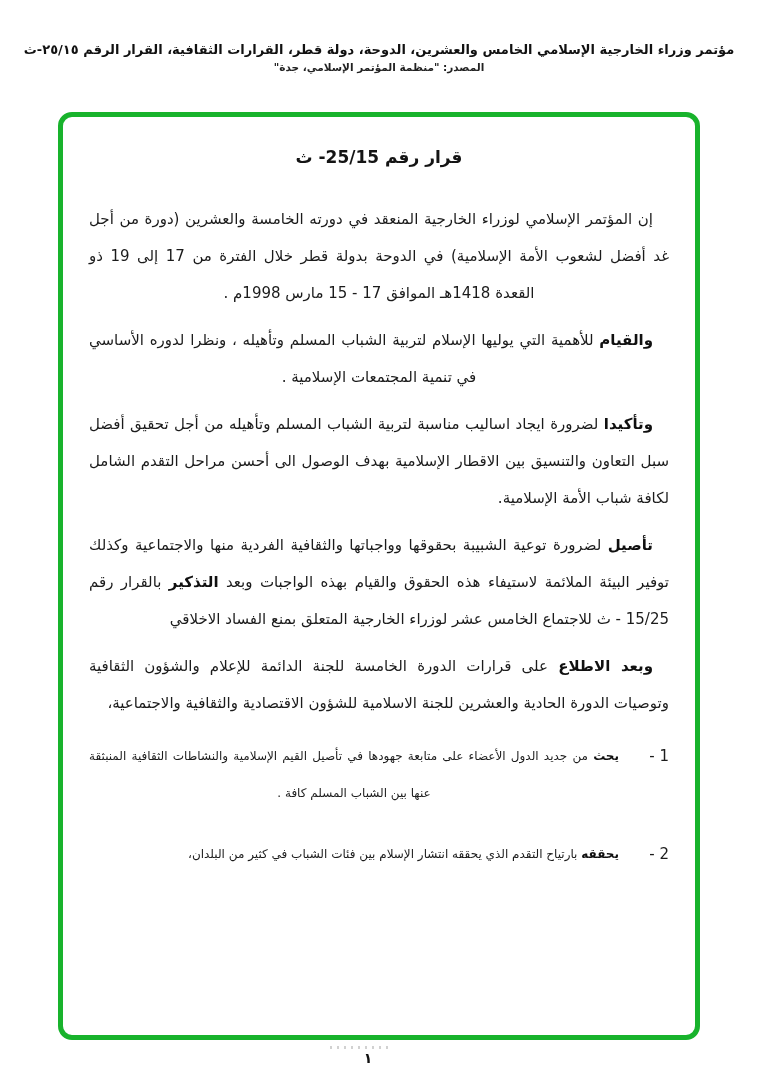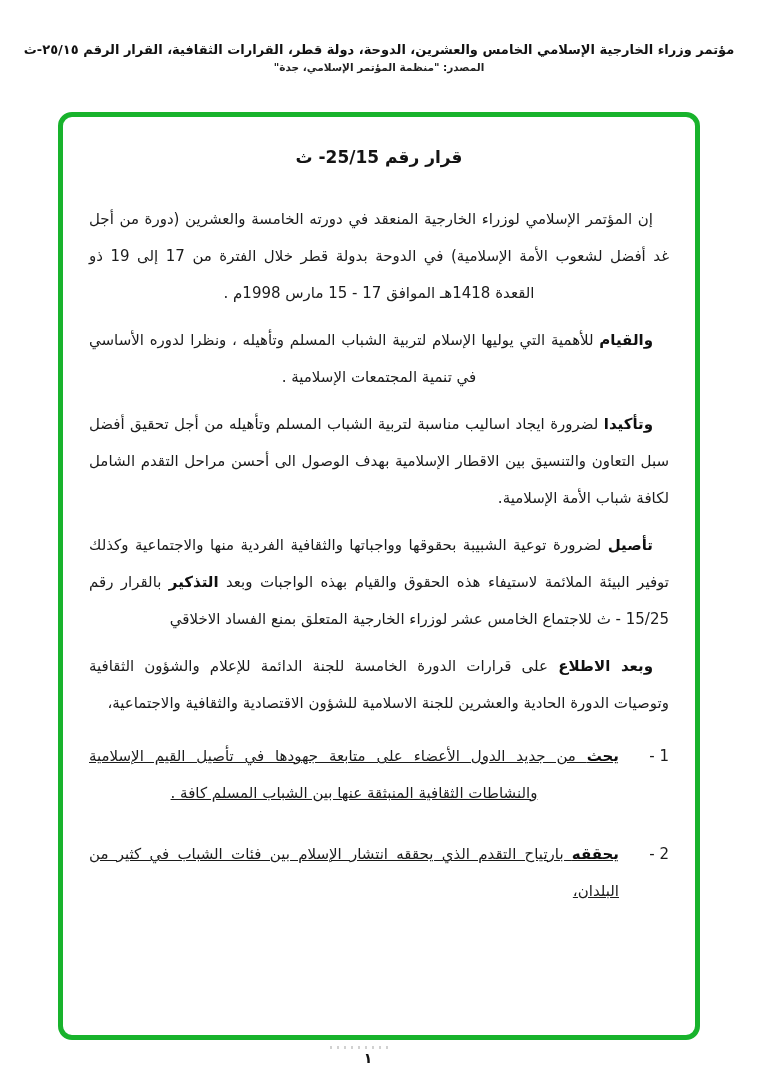--- a/index.html
+++ b/index.html
@@ -68,24 +68,23 @@
     margin-bottom: 24px;
   }
   .item-number {
     flex: 0 0 36px;
     font-size: 15px;
     line-height: 37px;
     white-space: nowrap;
   }
   .item-text {
     flex: 1;
-    font-size: 15px;
+    font-size: 12px;
     line-height: 37px;
     text-align: justify;
-    text-decoration: underline;
   }
   .item-text.last-center { text-align-last: center; }
   
   .faint-marks {
     position: absolute;
     top: 1046px; left: 330px;
     width: 62px; height: 3px;
     background: repeating-linear-gradient(90deg, #c6c6c6 0 2px, transparent 2px 7px);
     opacity: 0.8;
   }

